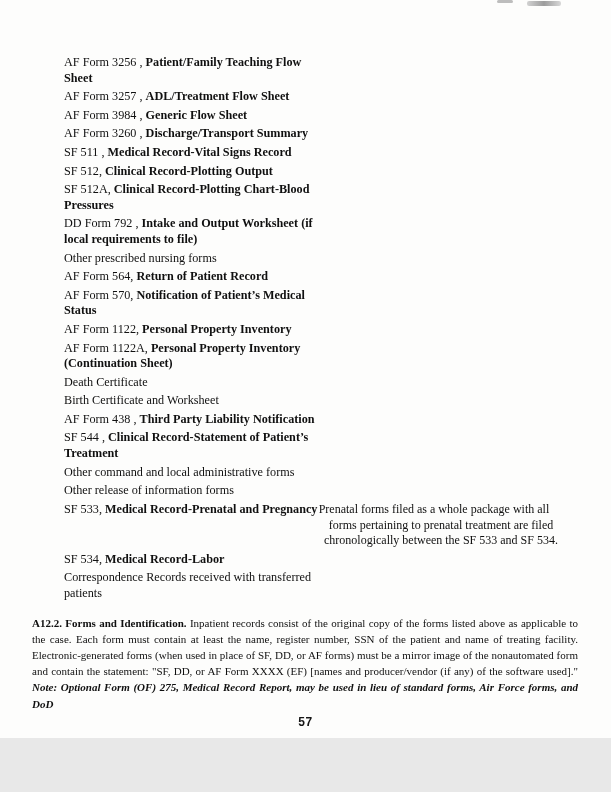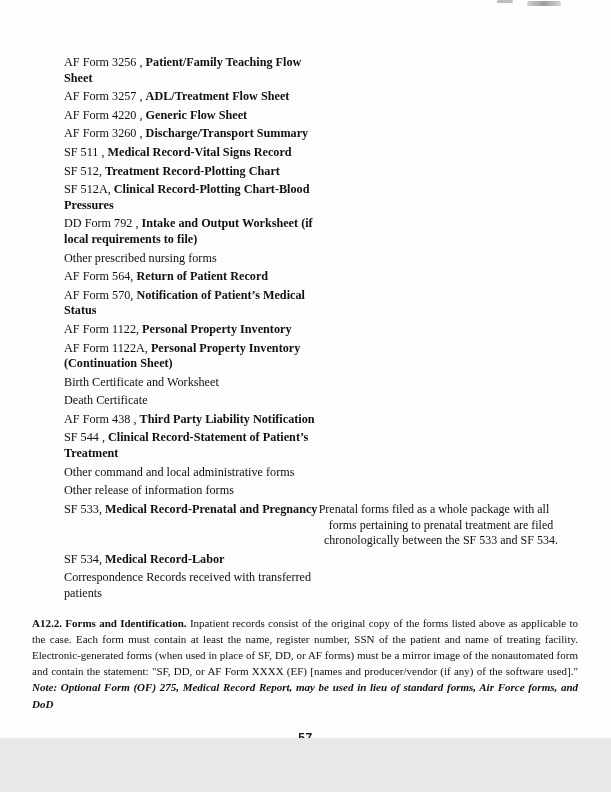--- a/index.html
+++ b/index.html
@@ -47,21 +47,21 @@
     left: 250px; top: 4px; padding-left: 0; text-indent: 0;
   }
 
   .para {
     margin: 13px 33px 0 32px;
     text-align: justify;
     font-size: 11px;
     line-height: 16.2px;
   }
   .pageno {
-    margin-top: 19px;
+    margin-top: 3px;
     text-align: center;
     font-family: "Liberation Sans", "DejaVu Sans", sans-serif;
     font-size: 12px;
     font-weight: 600;
     letter-spacing: 0.5px;
     color: #161616;
   }
 </style>
 </head>
 <body>
@@ -74,33 +74,33 @@
       <div class="form-item">
     <div class="item-left"><span class="num">AF Form 3256 , </span><span class="b">Patient/Family Teaching Flow
 Sheet</span></div>
 
   </div>
       <div class="form-item">
     <div class="item-left"><span class="num">AF Form 3257 , </span><span class="b">ADL/Treatment Flow Sheet</span></div>
 
   </div>
       <div class="form-item">
-    <div class="item-left"><span class="num">AF Form 4220 , </span><span class="b">Generic Flow Sheet</span></div>
+    <div class="item-left"><span class="num">AF Form 3984 , </span><span class="b">Generic Flow Sheet</span></div>
 
   </div>
       <div class="form-item">
     <div class="item-left"><span class="num">AF Form 3260 , </span><span class="b">Discharge/Transport Summary</span></div>
 
   </div>
       <div class="form-item">
     <div class="item-left"><span class="num">SF 511 , </span><span class="b">Medical Record-Vital Signs Record</span></div>
 
   </div>
       <div class="form-item">
-    <div class="item-left"><span class="num">SF 512, </span><span class="b">Treatment Record-Plotting Chart</span></div>
+    <div class="item-left"><span class="num">SF 512, </span><span class="b">Clinical Record-Plotting Output</span></div>
 
   </div>
       <div class="form-item">
     <div class="item-left"><span class="num">SF 512A, </span><span class="b">Clinical Record-Plotting Chart-Blood
 Pressures</span></div>
 
   </div>
       <div class="form-item">
     <div class="item-left"><span class="num">DD Form 792 , </span><span class="b">Intake and Output Worksheet (if
 local requirements to file)</span></div>
@@ -122,25 +122,25 @@
       <div class="form-item">
     <div class="item-left"><span class="num">AF Form 1122, </span><span class="b">Personal Property Inventory</span></div>
 
   </div>
       <div class="form-item">
     <div class="item-left"><span class="num">AF Form 1122A, </span><span class="b">Personal Property Inventory
 (Continuation Sheet)</span></div>
 
   </div>
       <div class="form-item">
-    <div class="item-left"><span class="num">Birth Certificate and Worksheet</span><span class="b"></span></div>
+    <div class="item-left"><span class="num">Death Certificate</span><span class="b"></span></div>
 
   </div>
       <div class="form-item">
-    <div class="item-left"><span class="num">Death Certificate</span><span class="b"></span></div>
+    <div class="item-left"><span class="num">Birth Certificate and Worksheet</span><span class="b"></span></div>
 
   </div>
       <div class="form-item">
     <div class="item-left"><span class="num">AF Form 438 , </span><span class="b">Third Party Liability Notification</span></div>
 
   </div>
       <div class="form-item">
     <div class="item-left"><span class="num">SF 544 , </span><span class="b">Clinical Record-Statement of Patient’s
 Treatment</span></div>
 

